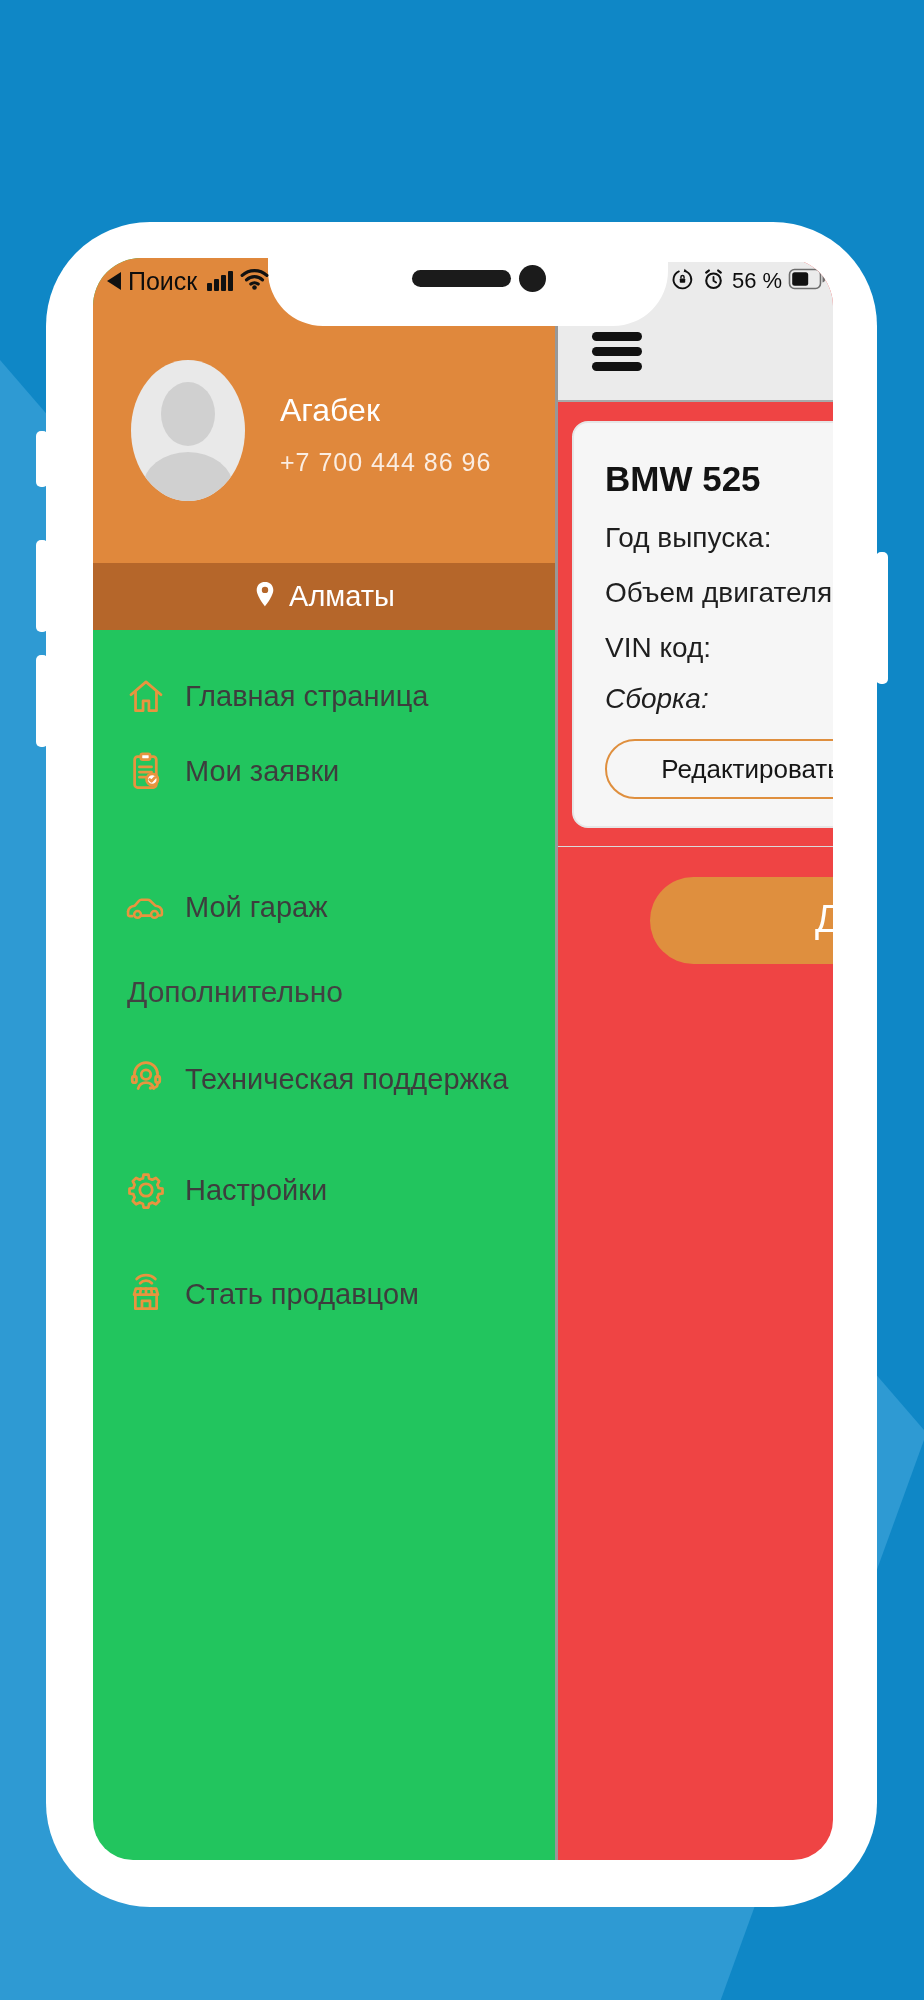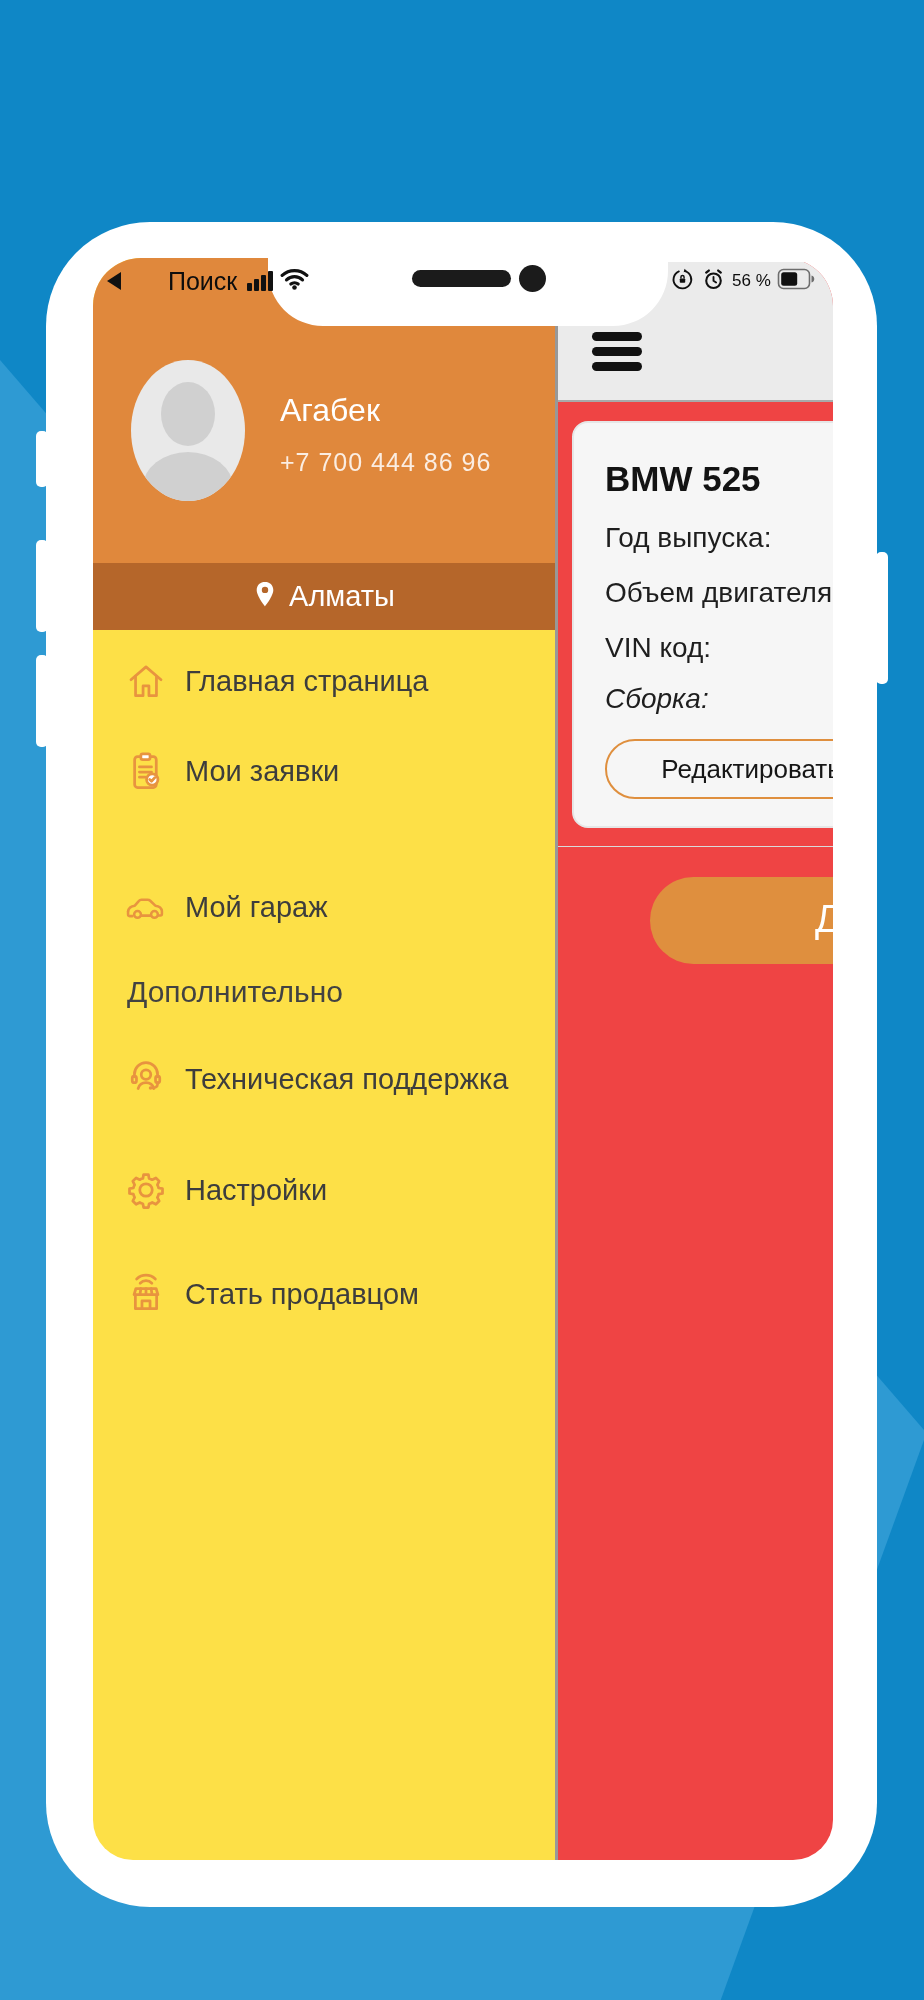--- a/index.html
+++ b/index.html
@@ -53,21 +53,21 @@
   .add-pill{
     position:absolute;left:95px;top:615px;width:262px;height:87px;
     background:#df8f3e;border-radius:44px;cursor:pointer;
   }
   .add-pill .pill-label{
     position:absolute;left:165px;top:21px;font-size:38px;color:#ffffff;
   }
   
   .drawer{
     position:absolute;left:0;top:0;width:462px;height:100%;
-    background:#fde047;z-index:2;border-right:3px solid #989898;box-sizing:content-box;text-align:right;
+    background:#22c55e;z-index:2;border-right:3px solid #989898;box-sizing:content-box;text-align:right;
   }
   .drawer-header{position:absolute;left:0;top:0;width:462px;height:372px;background:#e0883c;}
   .avatar{
     position:absolute;left:38px;top:102px;width:114px;height:141px;border-radius:50%;
     background:#e9e9e9;overflow:hidden;
   }
   .avatar .head{position:absolute;left:30px;top:22px;width:54px;height:64px;border-radius:50%;background:#d0d0d0;}
   .avatar .body{position:absolute;left:12px;top:92px;width:90px;height:70px;border-radius:50%;background:#d0d0d0;}
   .profile-name{position:absolute;left:187px;top:134px;font-size:32px;color:#ffffff;}
   .profile-phone{position:absolute;left:187px;top:190px;font-size:25px;color:rgba(255,255,255,0.85);letter-spacing:1px;}
@@ -75,44 +75,44 @@
     position:absolute;left:0;top:305px;width:462px;height:67px;background:#b5662a;
     display:flex;align-items:center;justify-content:center;gap:12px;cursor:pointer;
   }
   .location-label{font-size:29px;color:#ffffff;}
   .menu-item{
     position:absolute;left:0;width:100%;height:64px;
     display:flex;align-items:center;cursor:pointer;
   }
   .menu-item .ic{width:44px;height:44px;margin-left:31px;flex:0 0 auto;display:flex;align-items:center;justify-content:center;}
   .menu-item .lbl{margin-left:17px;font-size:29px;color:#3d3d3d;}
-  .mi-0{top:391px;} .mi-1{top:481px;} .mi-2{top:617px;}
+  .mi-0{top:406px;} .mi-1{top:481px;} .mi-2{top:617px;}
   .mi-4{top:789px;} .mi-5{top:900px;} .mi-6{top:1004px;}
   .menu-section{position:absolute;left:34px;top:717px;font-size:30px;color:#424242;}
   
   .notch-plate{
     position:absolute;left:175px;top:-2px;width:400px;height:70px;
     background:#ffffff;border-radius:0 0 55px 55px;z-index:3;
   }
   .speaker{position:absolute;left:319px;top:12px;width:99px;height:17px;border-radius:9px;background:#1b1b1b;z-index:4;}
   .camera{position:absolute;left:426px;top:7px;width:27px;height:27px;border-radius:50%;background:#1b1b1b;z-index:4;}
   .status-left{
     position:absolute;left:14px;top:8px;height:30px;z-index:4;
     display:flex;align-items:center;gap:7px;
   }
   .back-tri{width:0;height:0;border-top:9px solid transparent;border-bottom:9px solid transparent;border-right:14px solid #111;}
-  .carrier{font-size:25px;color:#0d0d0d;margin-left:40px;}
+  .carrier{font-size:25px;color:#0d0d0d;}
   .sig{display:flex;align-items:flex-end;gap:2px;height:20px;margin-left:3px;}
   .sig i{display:block;width:5px;background:#111;border-radius:1px;}
   .s1{height:8px;} .s2{height:12px;} .s3{height:16px;} .s4{height:20px;}
   .status-right{
     position:absolute;left:577px;top:9px;height:28px;z-index:4;
     display:flex;align-items:center;gap:6px;
   }
-  .batt-txt{font-size:17px;color:#0d0d0d;white-space:pre;}
+  .batt-txt{font-size:22px;color:#0d0d0d;white-space:pre;}
   
   .oicon svg{stroke:#e8943f;fill:none;stroke-width:1.5;stroke-linecap:round;stroke-linejoin:round;}
 </style>
 </head>
 <body>
 
 <div class="bg-band"></div>
 
 <div class="side-btn btn-mute"></div>
 <div class="side-btn btn-volup"></div>

